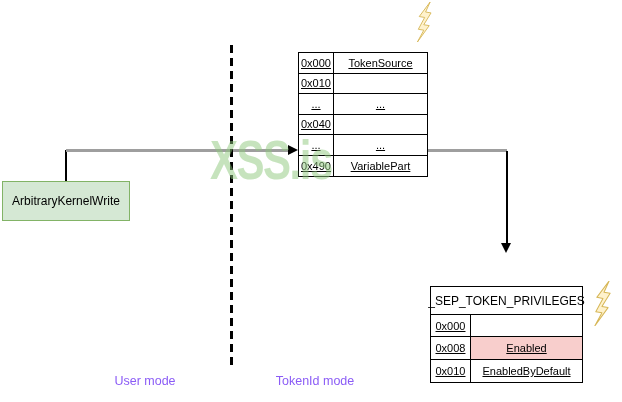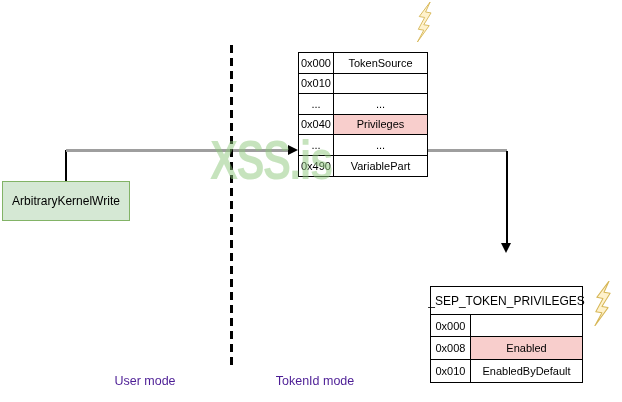--- a/index.html
+++ b/index.html
@@ -31,21 +31,21 @@
   
   .exploit-box{
     position:absolute;left:2px;top:181px;width:128px;height:40px;box-sizing:border-box;
     background:var(--green-fill);border:1px solid var(--green-border);
     display:flex;align-items:center;justify-content:center;font-size:12px;
   }
   
   .struct{position:absolute;background:#fff;border:1px solid var(--line-black);box-sizing:border-box;}
   .struct .thead{display:flex;align-items:center;justify-content:center;
     font-size:12px;border-bottom:1px solid var(--line-black);}
-  .trow{display:flex;border-bottom:1px solid var(--line-black);box-sizing:border-box;}
+  .trow{display:flex;border-bottom:1px solid var(--line-black);box-sizing:border-box;text-decoration:underline;}
   .trow:last-child{border-bottom:none;}
   .cell{display:flex;align-items:center;justify-content:center;font-size:11px;box-sizing:border-box;}
   .cell.offset{border-right:1px solid var(--line-black);}
   .cell.value{flex:1;}
   .cell.hl{background:var(--highlight-fill);}
   .token-table{left:298px;top:52px;width:130px;}
   .token-table .thead{height:26px;}
   .token-table .trow{height:20.5px;}
   .token-table .cell.offset{width:35px;}
   .sep-table{left:430px;top:253px;width:153px;margin-top:33px;}
@@ -58,21 +58,21 @@
   .bolt-2{left:592px;top:281px;width:26px;height:45px;}
   .bolt polygon{fill:var(--bolt-fill);stroke:var(--bolt-stroke);stroke-width:1;stroke-linejoin:round;}
   
   .watermark{
     position:absolute;left:210px;top:132px;font-size:56px;font-weight:bold;
     letter-spacing:-2px;line-height:1;color:var(--watermark-color);opacity:.5;
     transform:scaleX(.75);transform-origin:left top;z-index:99;pointer-events:none;
     white-space:nowrap;
   }
   
-  .mode-label{position:absolute;top:374px;width:110px;text-align:center;font-size:12.5px;color:#4c1d95;}
+  .mode-label{position:absolute;top:374px;width:110px;text-align:center;font-size:12.5px;color:#8b5cf6;}
   .user-label{left:90px;}
   .kernel-label{left:260px;}
 </style>
 </head>
 <body>
 
 <div class="canvas">
 
   <div class="seg v1"></div>
   <div class="seg h1"></div>
@@ -97,21 +97,20 @@
         </div>
         <div class="trow">
           <div class="cell offset">0x010</div>
         </div>
         <div class="trow">
           <div class="cell offset">...</div>
           <div class="cell value">...</div>
         </div>
         <div class="trow">
           <div class="cell offset">0x040</div>
-          <div class="cell value hl">Privileges</div>
         </div>
         <div class="trow">
           <div class="cell offset">...</div>
           <div class="cell value">...</div>
         </div>
         <div class="trow">
           <div class="cell offset">0x490</div>
           <div class="cell value">VariablePart</div>
         </div>
       </div>

